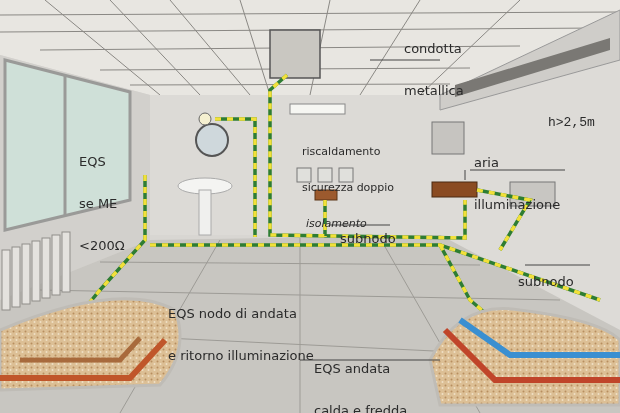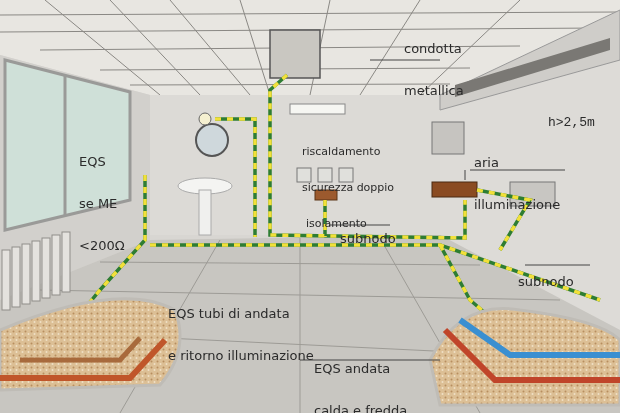--- a/index.html
+++ b/index.html
@@ -136,33 +136,33 @@
     <span>h&gt;2,5m</span>
   </div>
   <div class="label" style="left:79px;top:127px;">
     <span>EQS</span>
     <span>se ME</span>
     <span>&lt;200Ω</span>
   </div>
   <div class="label" style="left:302px;top:122px;font-size:11px;line-height:12px;">
     <span>riscaldamento</span>
     <span>sicurezza doppio</span>
-    <span style="padding-left:4px;">isolamento</span>
+    <span style="padding-left:4px;font-style:italic;">isolamento</span>
   </div>
   <div class="label" style="left:340px;top:204px;">
     <span>subnodo</span>
   </div>
   <div class="label" style="left:474px;top:128px;">
     <span>aria</span>
     <span>illuminazione</span>
   </div>
   <div class="label" style="left:518px;top:247px;">
     <span>subnodo</span>
   </div>
   <div class="label" style="left:168px;top:279px;">
-    <span>EQS tubi di andata</span>
+    <span>EQS nodo di andata</span>
     <span>e ritorno illuminazione</span>
   </div>
   <div class="label" style="left:314px;top:334px;">
     <span>EQS andata</span>
     <span>calda e fredda</span>
   </div>
 </div>
 
 </body></html>

